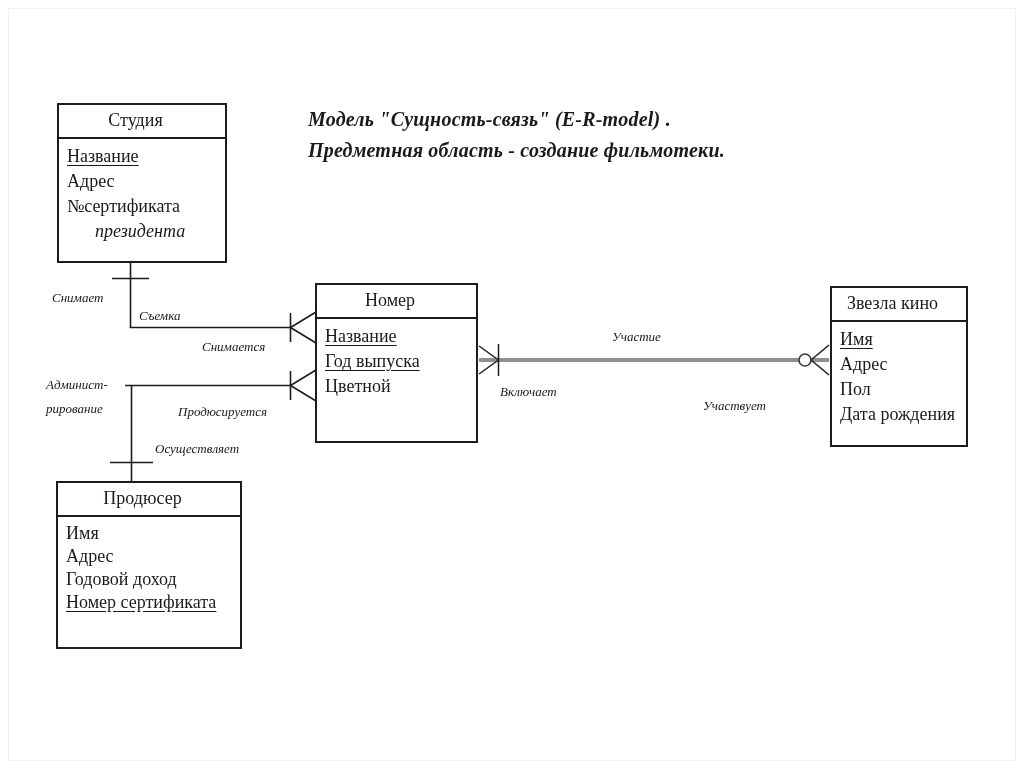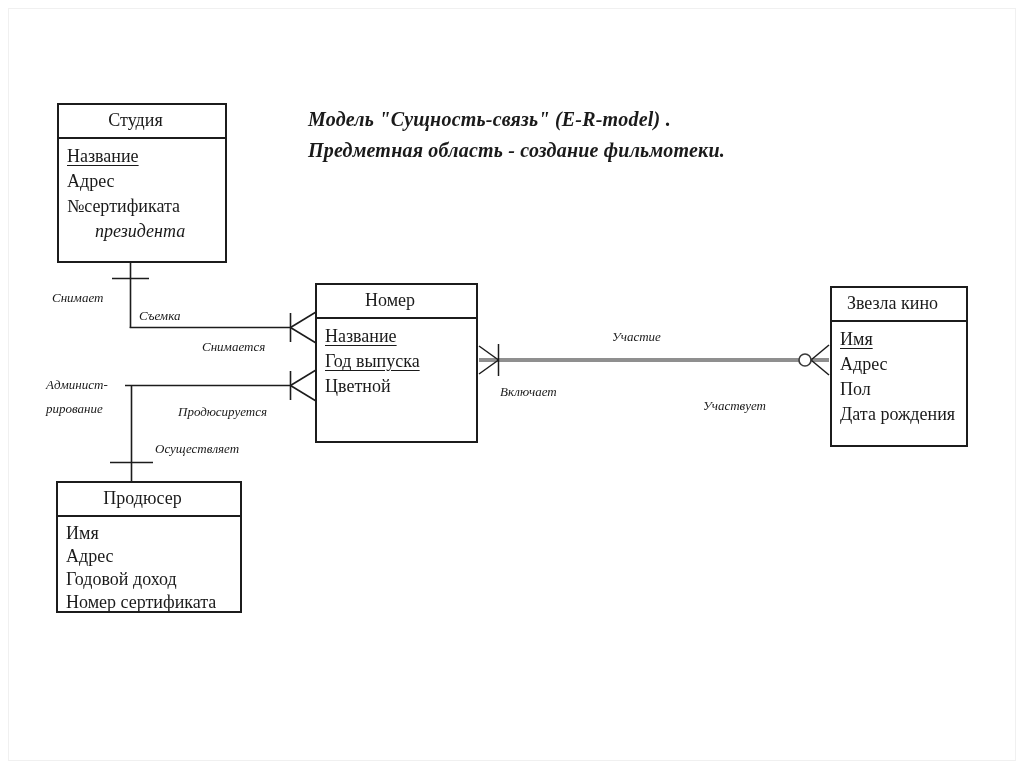--- a/index.html
+++ b/index.html
@@ -109,21 +109,21 @@
   <div class="entity" style="left:830px;top:286px;width:138px;height:161px">
     <div class="entity-header">Звезла кино</div>
     <div class="entity-attrs">
       <div class="attr key">Имя</div>
       <div class="attr">Адрес</div>
       <div class="attr">Пол</div>
       <div class="attr">Дата рождения</div>
     </div>
   </div>
 
-  <div class="entity tight" style="left:56px;top:481px;width:186px;height:132px">
+  <div class="entity tight" style="left:56px;top:481px;width:186px;height:168px">
     <div class="entity-header">Продюсер</div>
     <div class="entity-attrs">
       <div class="attr">Имя</div>
       <div class="attr">Адрес</div>
       <div class="attr">Годовой доход</div>
       <div class="attr key">Номер сертификата</div>
     </div>
   </div>
 
   <div class="rel-label" style="left:52px;top:286px">Снимает</div>

